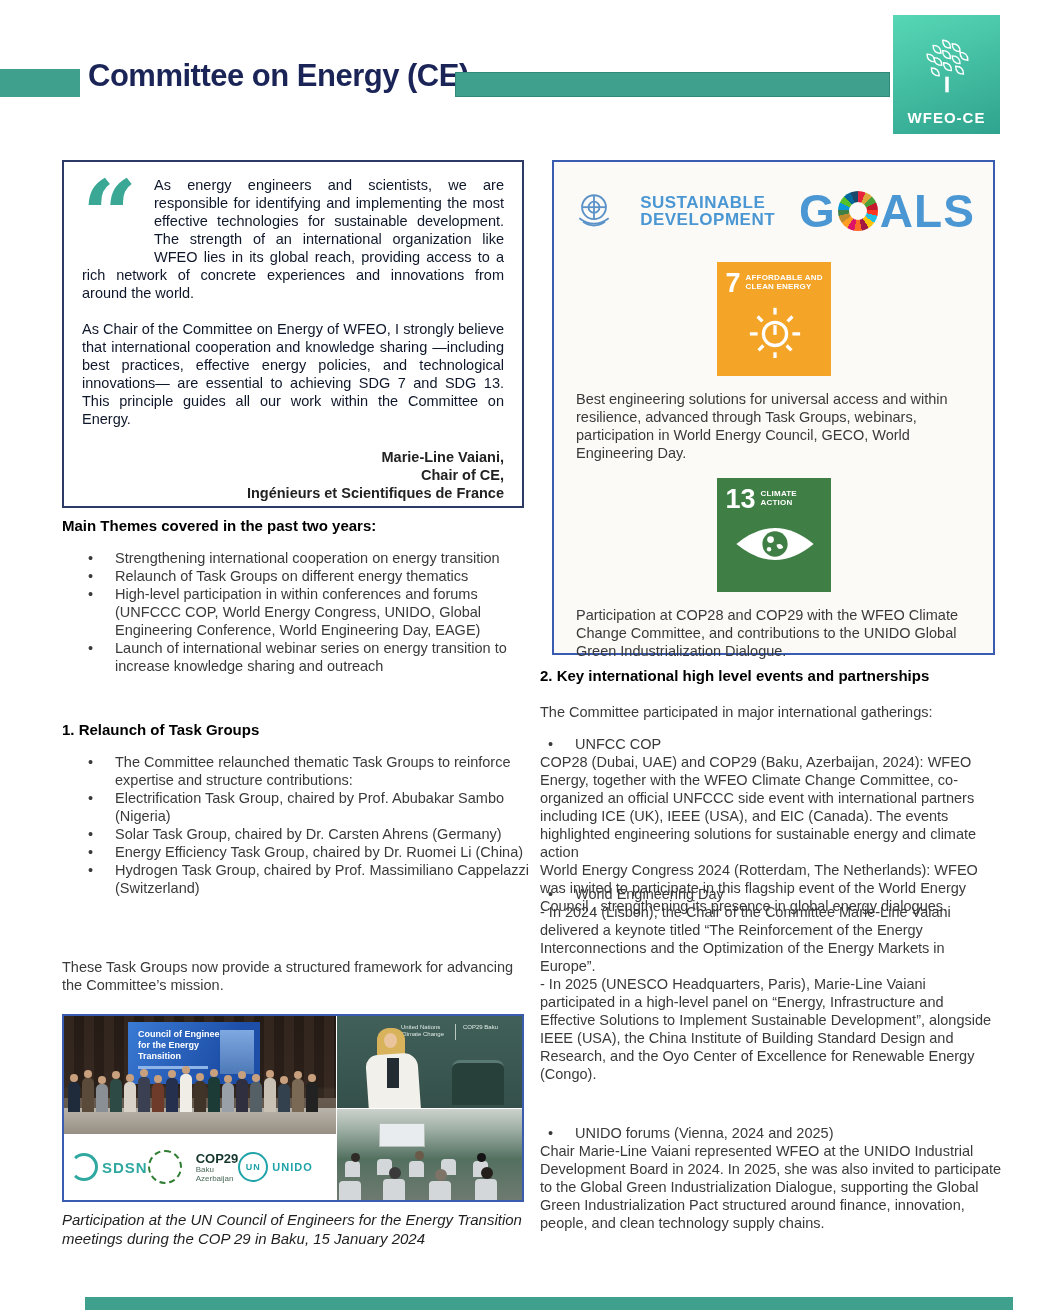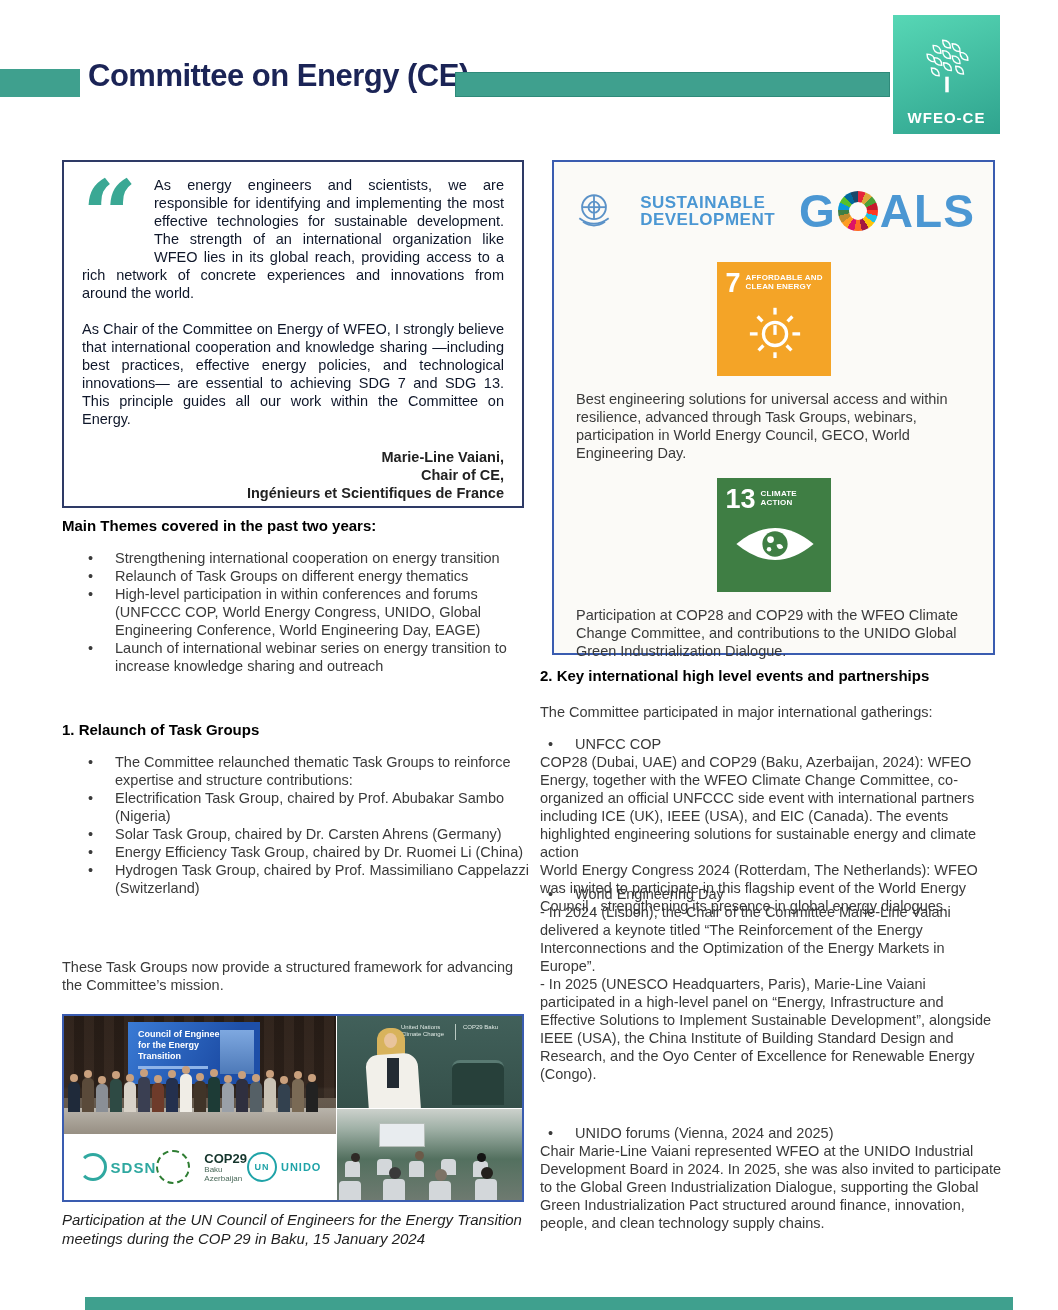--- a/index.html
+++ b/index.html
@@ -39,21 +39,21 @@
   .curtain{position:absolute;left:0;top:0;width:100%;height:82px;
            background:repeating-linear-gradient(90deg,#33261e 0 10px,#241a14 10px 20px);opacity:.8;}
   .screen{position:absolute;left:64px;top:6px;width:132px;height:62px;background:linear-gradient(120deg,#3a7bd5 0%,#1e4fa8 70%);padding:7px 0 0 10px;box-sizing:border-box;}
   .screen-line{color:#fff;font-size:9px;font-weight:bold;line-height:11px;}
   .screen-sub{width:70px;height:3px;background:#8fb4e8;margin-top:4px;}
   .screen-img{position:absolute;right:6px;top:8px;width:34px;height:44px;background:linear-gradient(180deg,#7ea8e0,#4d79b8);}
   .floor{position:absolute;left:0;bottom:0;width:100%;height:26px;background:linear-gradient(180deg,#b9b4ab,#978f83);}
   .crowd{position:absolute;left:4px;bottom:22px;width:264px;display:flex;align-items:flex-end;gap:2px;}
   .person{position:relative;width:12px;border-radius:5px 5px 0 0;}
   .person::before{content:"";position:absolute;top:-8px;left:2px;width:8px;height:8px;border-radius:50%;background:#c9a07d;}
-  .logo-strip{height:48px;background:#ffffff;display:flex;align-items:center;justify-content:center;padding:12px 6px;}
+  .logo-strip{height:48px;background:#ffffff;display:flex;align-items:center;justify-content:flex-start;padding:12px 6px;}
   .sdsn{display:flex;align-items:center;gap:4px;font-weight:bold;color:#2FA8A0;font-size:15px;letter-spacing:1px;}
   .sdsn-swirl{width:22px;height:22px;border:3px solid #2FA8A0;border-radius:50%;border-left-color:transparent;}
   .cop29{display:flex;align-items:center;gap:14px;}
   .wreath{width:30px;height:30px;border:2px dashed #2E7D32;border-radius:50%;}
   .cop29-txt{font-weight:bold;font-size:13px;color:#15352c;line-height:13px;}
   .cop29-sub{font-size:8px;color:#4a6a5a;line-height:9px;font-weight:normal;}
   .unido{display:flex;align-items:center;gap:4px;color:#1FA3A8;font-weight:bold;font-size:11px;letter-spacing:1px;}
   .unido-circ{width:26px;height:26px;border:2px solid #1FA3A8;border-radius:50%;display:flex;align-items:center;justify-content:center;font-size:9px;}
   .col-right{width:186px;display:flex;flex-direction:column;}
   .photo-speaker{position:relative;height:93px;background:linear-gradient(180deg,#41605a 0%,#35504a 100%);overflow:hidden;border-left:1px solid #fff;}

